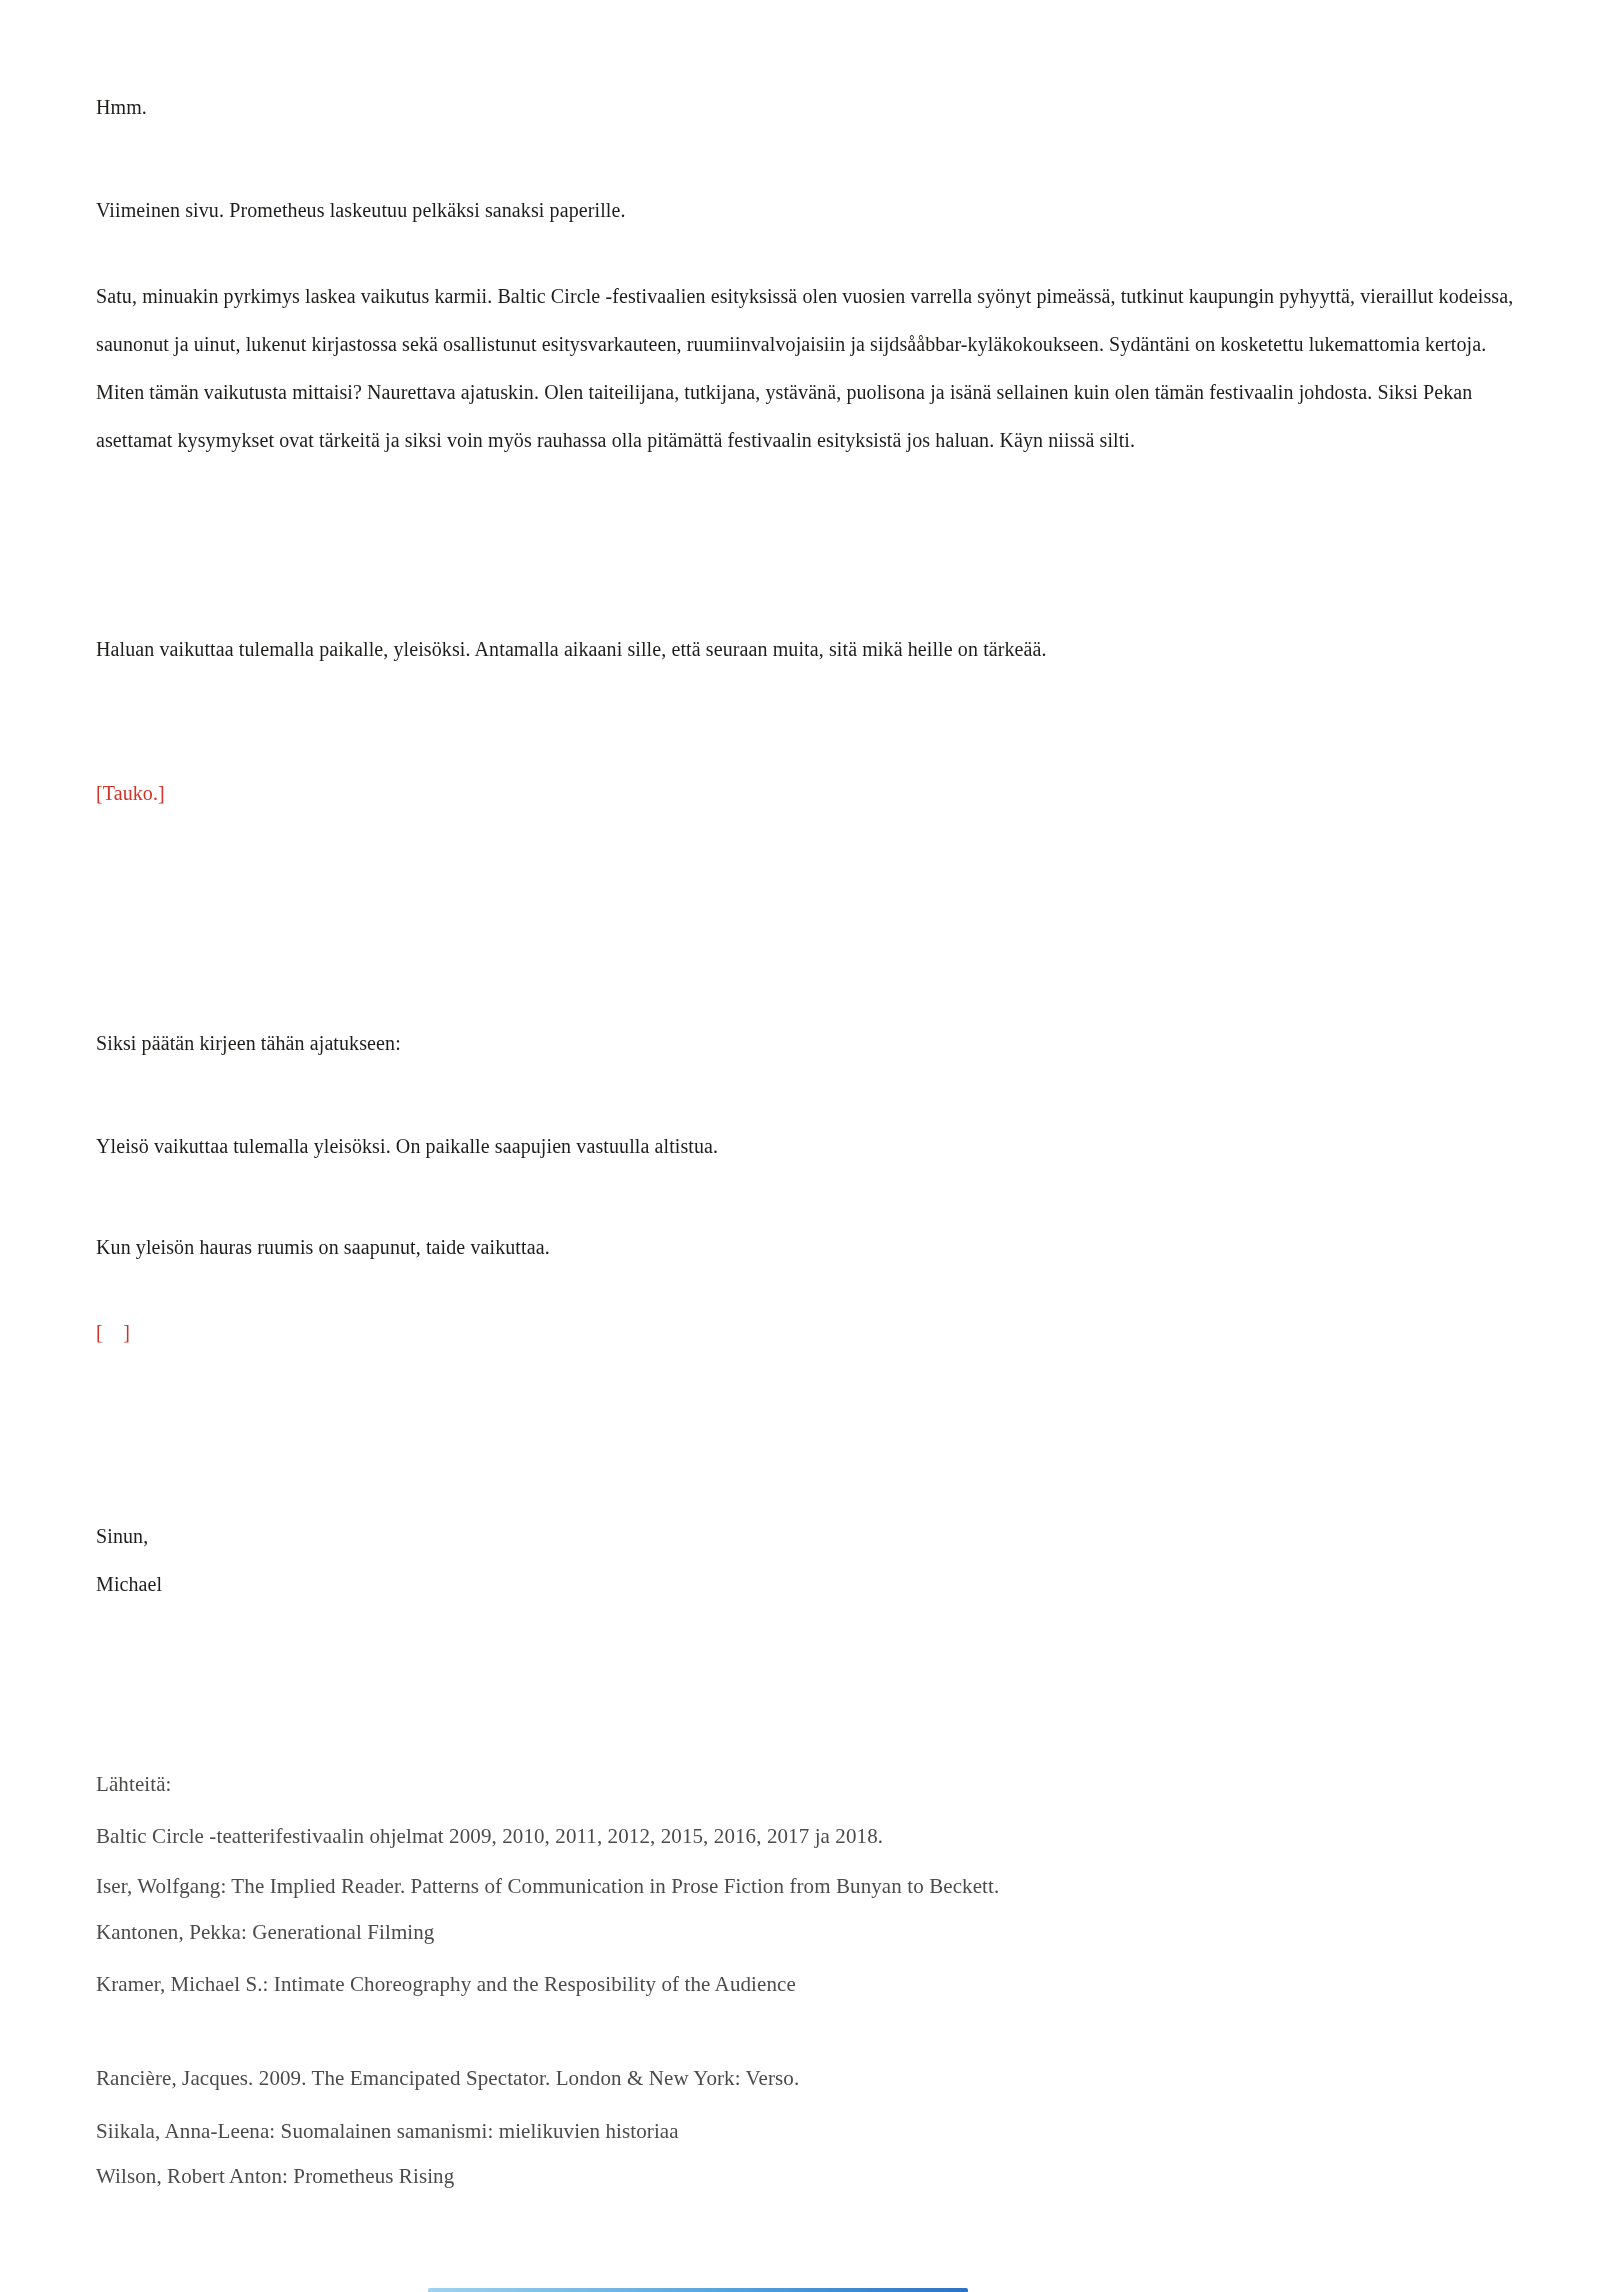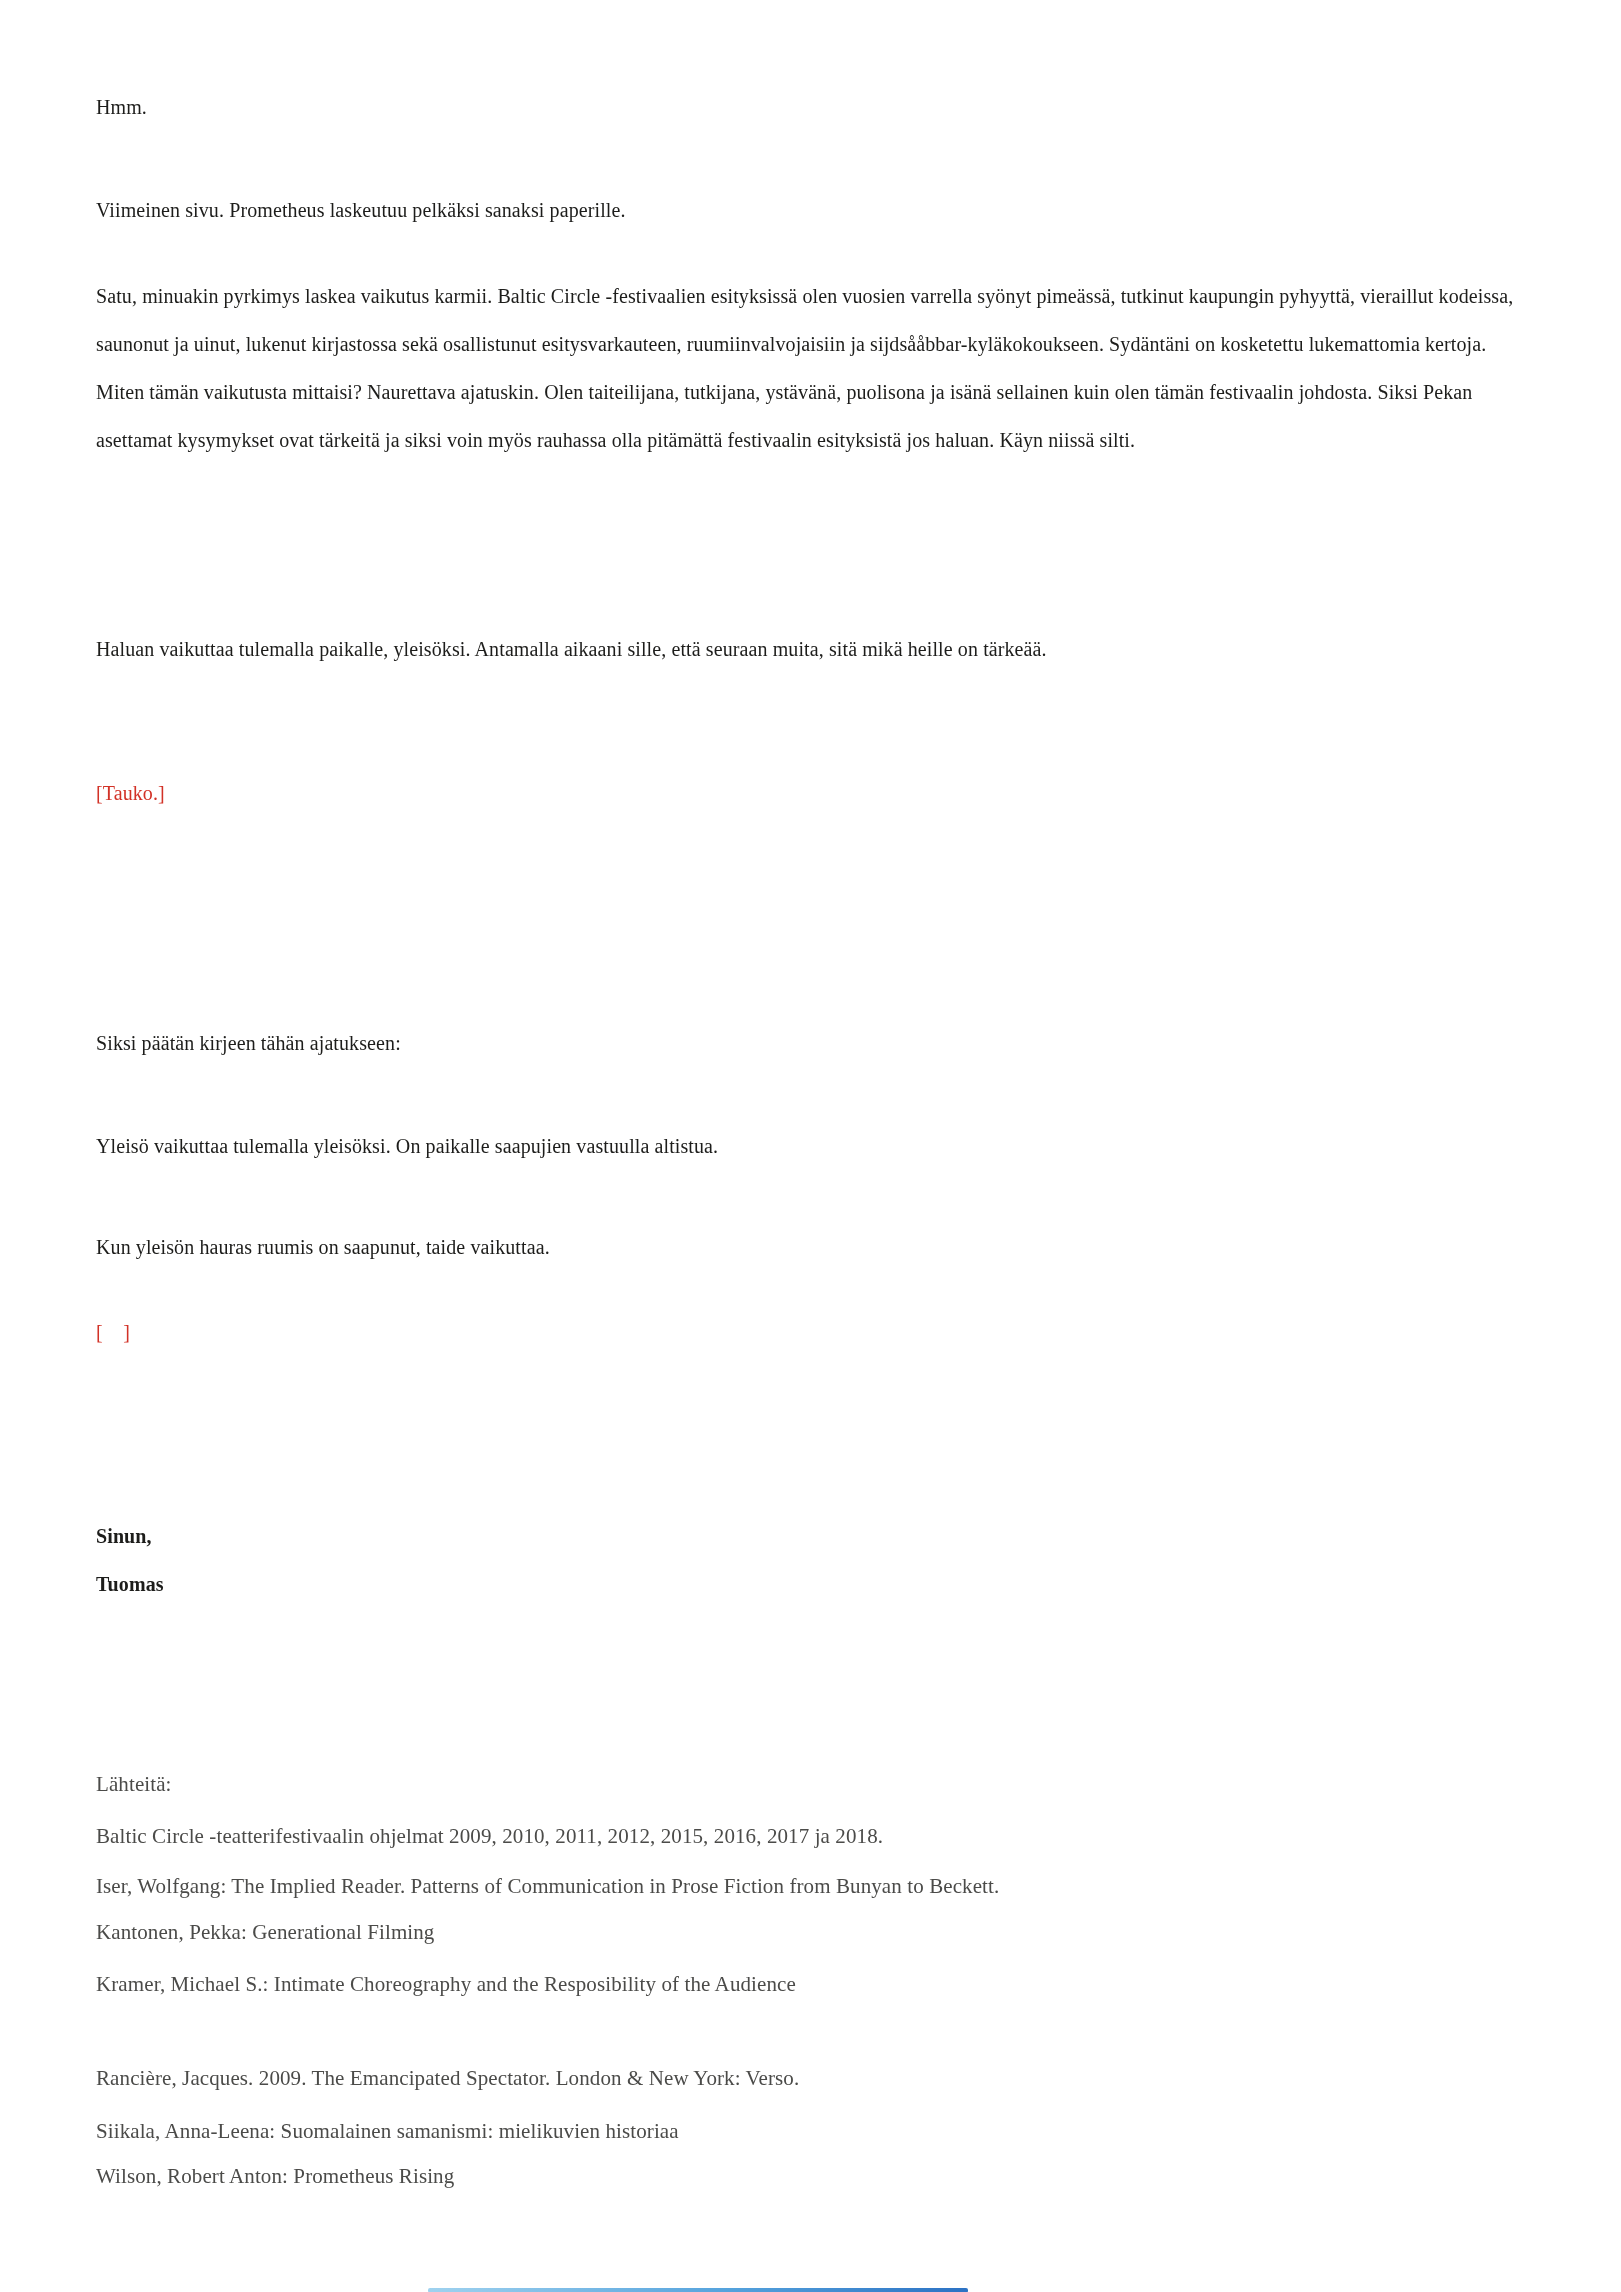--- a/index.html
+++ b/index.html
@@ -30,21 +30,20 @@
     letter-spacing: 0.1px;
   }
   .red {
     color: #d23227;
   }
   .pre {
     white-space: pre;
   }
   .signoff-line {
     display: block;
-    font-weight: bold;
   }
   .ref-heading, .ref {
     position: absolute;
     left: 96px;
     width: 1431px;
     margin: 0;
     font-size: 21px;
     line-height: 33px;
     color: #4b4b49;
     letter-spacing: 0.1px;
@@ -77,21 +76,21 @@
   <p class="body-par" style="top:1019px">Siksi päätän kirjeen tähän ajatukseen:</p>
 
   <p class="body-par" style="top:1223px">Kun yleisön hauras ruumis on saapunut, taide vaikuttaa.</p>
 
   <p class="body-par" style="top:1122px">Yleisö vaikuttaa tulemalla yleisöksi. On paikalle saapujien vastuulla altistua.</p>
 
   <p class="body-par red pre" style="top:1308px">[    ]</p>
 
   <p class="body-par" style="top:1512px">
     <span class="signoff-line">Sinun,</span>
-    <span class="signoff-line">Tuomas</span>
+    <span class="signoff-line">Michael</span>
   </p>
 
   <p class="ref-heading" style="top:1768px">Lähteitä:</p>
 
   <p class="ref" style="top:1820px">Baltic Circle -teatterifestivaalin ohjelmat 2009, 2010, 2011, 2012, 2015, 2016, 2017 ja 2018.</p>
 
   <p class="ref" style="top:1870px">Iser, Wolfgang: The Implied Reader. Patterns of Communication in Prose Fiction from Bunyan to Beckett.</p>
 
   <p class="ref" style="top:1916px">Kantonen, Pekka: Generational Filming</p>
 

